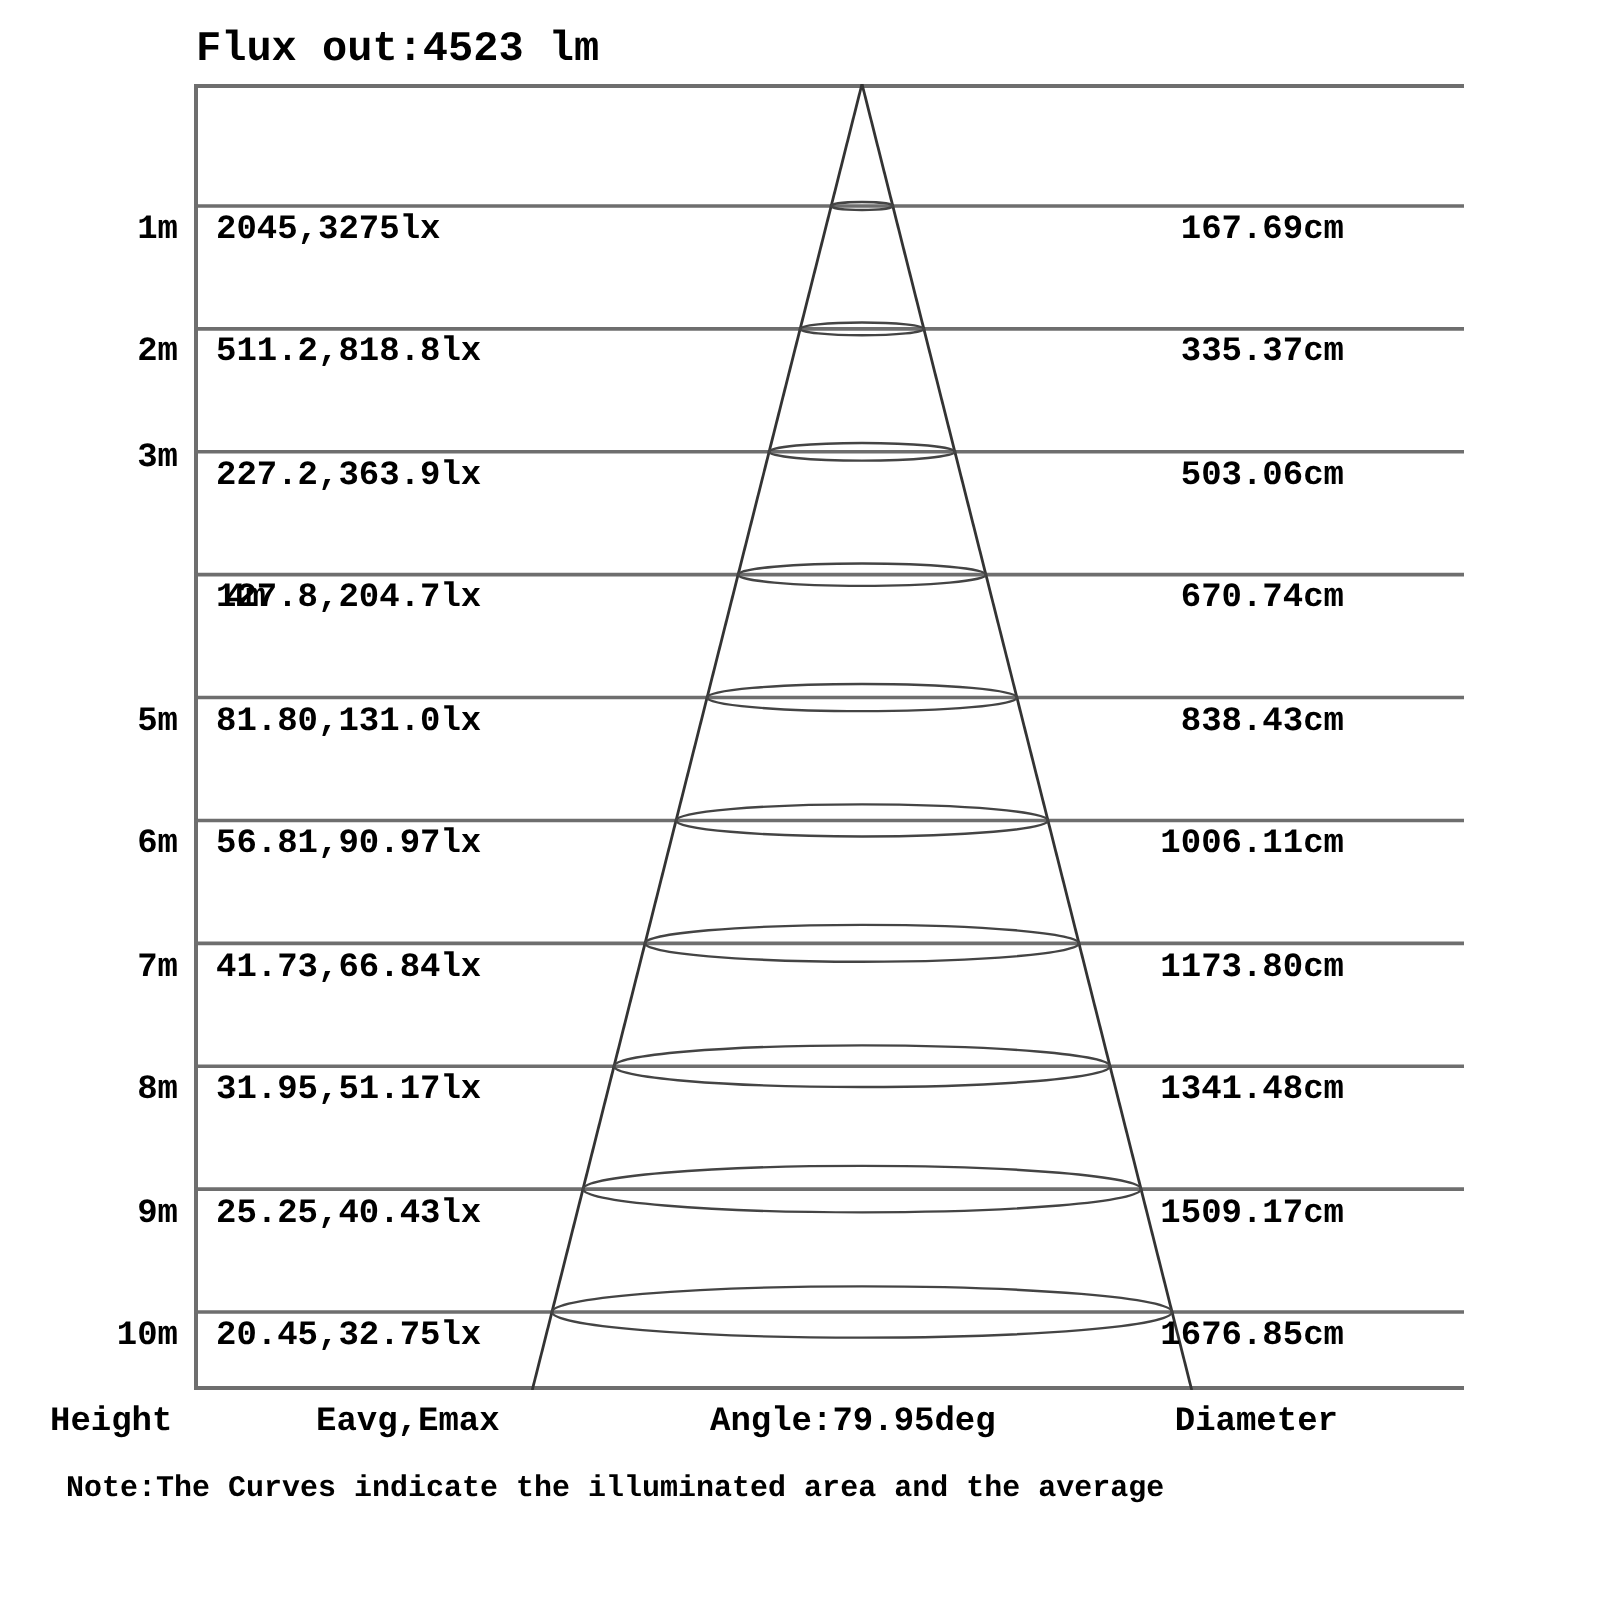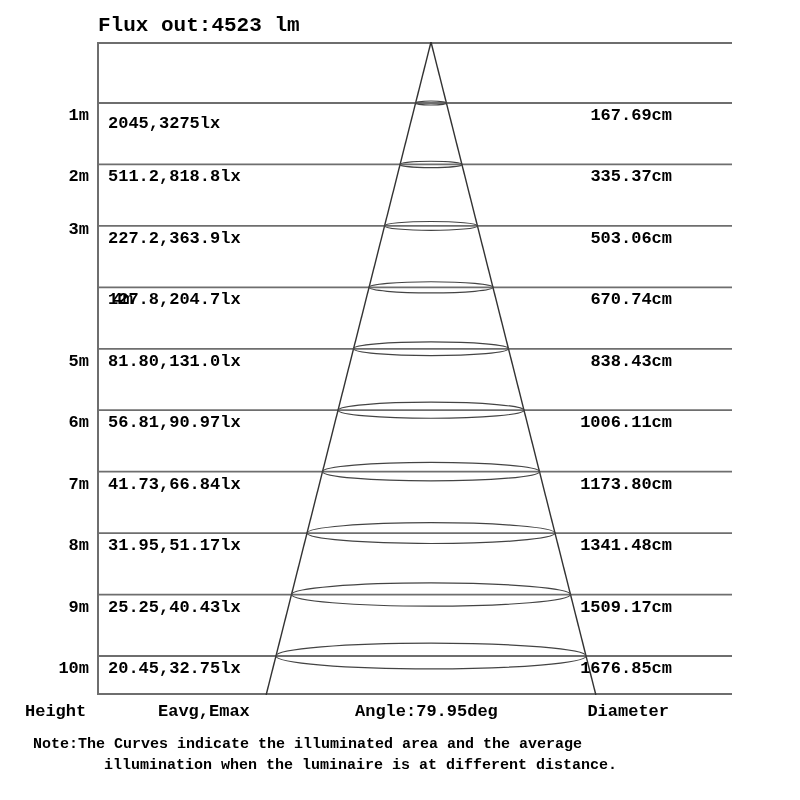--- a/index.html
+++ b/index.html
@@ -60,21 +60,21 @@
       <ellipse cx="334" cy="306.776" rx="77.5128535" ry="6.80724614625" fill="none" stroke="#444444" stroke-width="1.2"></ellipse>
       <ellipse cx="334" cy="368.22" rx="93.0148695" ry="8.00865238625" fill="none" stroke="#444444" stroke-width="1.2"></ellipse>
       <ellipse cx="334" cy="429.664" rx="108.51781" ry="9.210130275000001" fill="none" stroke="#444444" stroke-width="1.2"></ellipse>
       <ellipse cx="334" cy="491.108" rx="124.01982600000001" ry="10.411536515000002" fill="none" stroke="#444444" stroke-width="1.2"></ellipse>
       <ellipse cx="334" cy="552.552" rx="139.52276650000002" ry="11.613014403750002" fill="none" stroke="#444444" stroke-width="1.2"></ellipse>
       <ellipse cx="334" cy="613.996" rx="155.0247825" ry="12.81442064375" fill="none" stroke="#444444" stroke-width="1.2"></ellipse>
     </svg>
 
   <div id="rows">
       <div class="rowtext row-height" style="top: 106px;">1m</div>
-      <div class="rowtext row-eavg" style="top: 114px;">2045,3275lx</div>
+      <div class="rowtext row-eavg" style="top: 106px;">2045,3275lx</div>
       <div class="rowtext row-diam" style="top: 106px;">167.69cm</div>
       <div class="rowtext row-height" style="top: 167.444px;">2m</div>
       <div class="rowtext row-eavg" style="top: 167.444px;">511.2,818.8lx</div>
       <div class="rowtext row-diam" style="top: 167.444px;">335.37cm</div>
       <div class="rowtext row-height" style="top: 220px;">3m</div>
       <div class="rowtext row-eavg" style="top: 228.888px;">227.2,363.9lx</div>
       <div class="rowtext row-diam" style="top: 228.888px;">503.06cm</div>
       <div class="rowtext row-height" style="top: 290.332px; padding-left: 44px;">4m</div>
       <div class="rowtext row-eavg" style="top: 290.332px;">127.8,204.7lx</div>
       <div class="rowtext row-diam" style="top: 290.332px;">670.74cm</div>
@@ -97,15 +97,14 @@
       <div class="rowtext row-eavg" style="top: 658.996px;">20.45,32.75lx</div>
       <div class="rowtext row-diam" style="top: 658.996px;">1676.85cm</div>
     </div>
 
   <div class="footer-label f-height">Height</div>
   <div class="footer-label f-eavg">Eavg,Emax</div>
   <div class="footer-label f-angle">Angle:79.95deg</div>
   <div class="footer-label f-diam">Diameter</div>
 
   <div class="note-line note-1">Note:The Curves indicate the illuminated area and the average</div>
-  <div class="note-line note-2">illumination when the luminaire is at different distance.</div>
 
 </div>
 
 </body></html>

